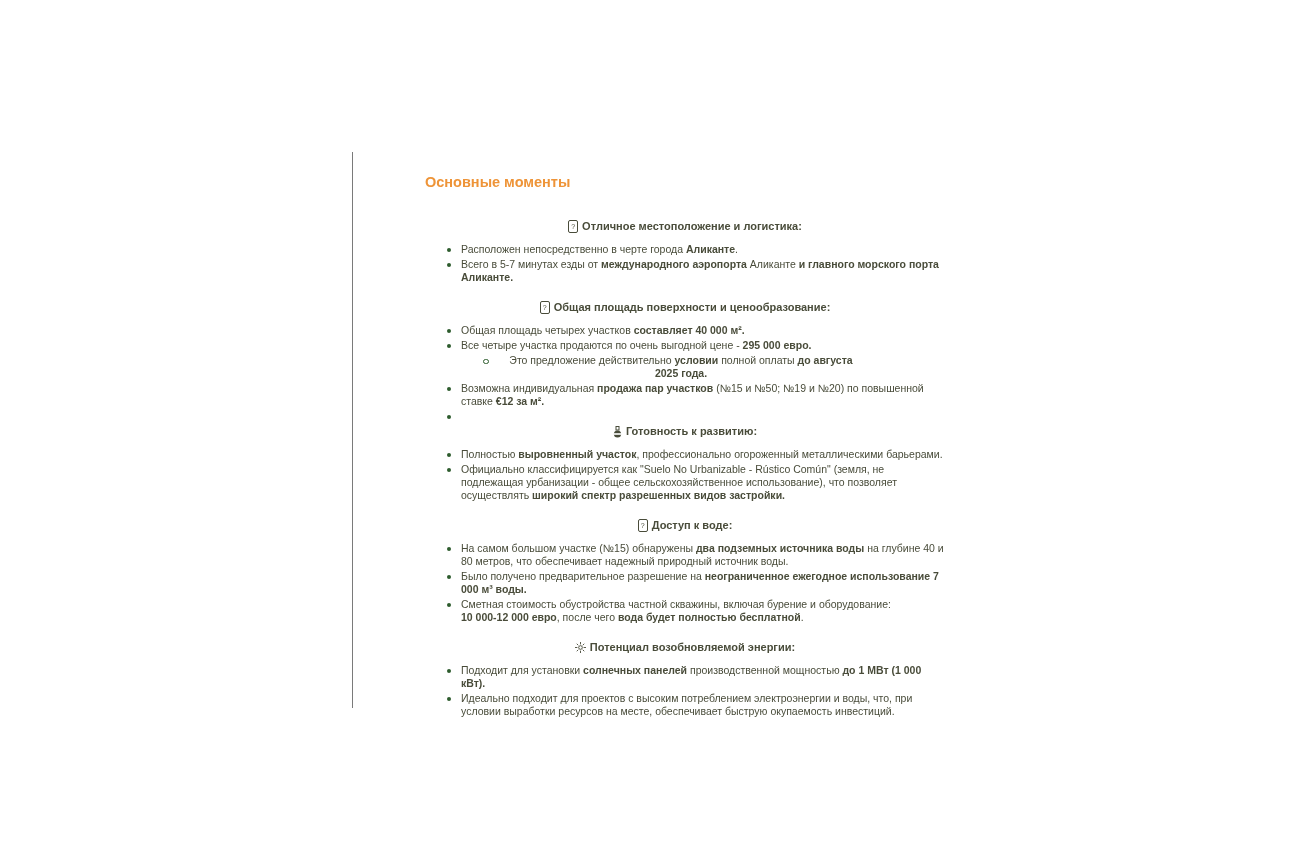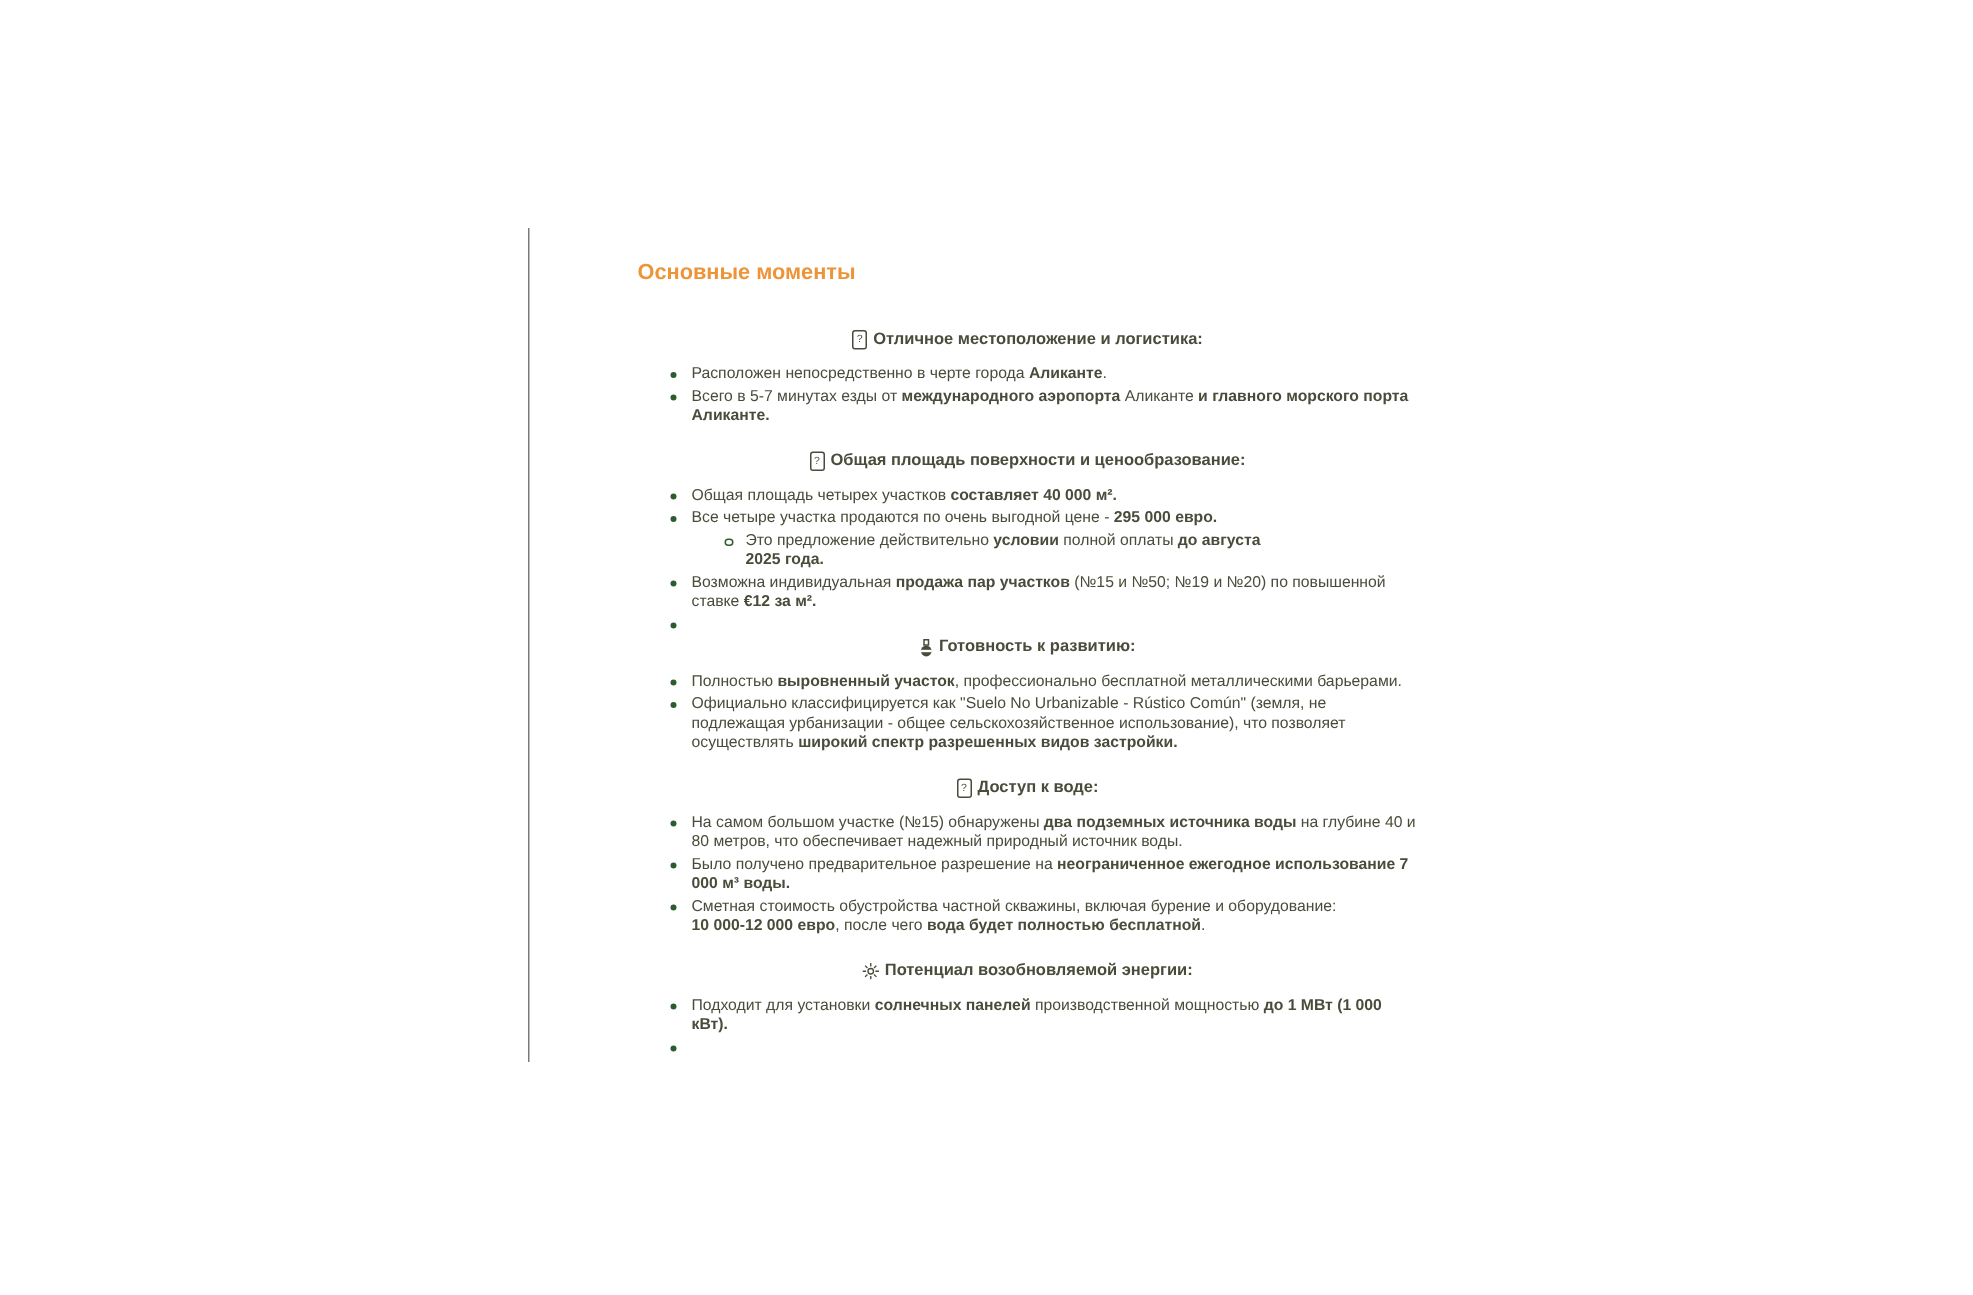--- a/index.html
+++ b/index.html
@@ -34,21 +34,21 @@
     width:8px;height:11px;flex:0 0 auto;
     border:1px solid currentColor;border-radius:2px;
     font-size:7px;line-height:11px;font-weight:normal;
   }
   .glyph{display:inline-flex;align-items:center;flex:0 0 auto;}
   ul.blist{list-style:none;margin:0;padding:0;}
   ul.blist li{
     position:relative;margin:0 0 2px 0;
   }
   li.lvl1{padding-left:36px;}
-  li.lvl2{padding-left:72px;}
+  li.lvl2{padding-left:72px;text-align:center;}
   li .marker{
     position:absolute;top:4.5px;width:4px;height:4px;border-radius:50%;
   }
   li.lvl1 .marker{left:22px;background:var(--bullet,#2e5c2e);}
   li.lvl2 .marker{left:58px;background:transparent;border:1px solid var(--bullet,#2e5c2e);width:3.5px;height:3.5px;}
   li.lvl2 .txt{display:block;max-width:368px;}
   .b{font-weight:bold;}
 </style>
 </head>
 <body style="--accent: #EE9438; --text: #494C3A; --bullet: #2D5C2D; --rule: #7A7A7A; background: rgb(255, 255, 255);">
@@ -89,21 +89,21 @@
           <span class="glyph">
             <svg width="9" height="12" viewBox="0 0 9 12" xmlns="http://www.w3.org/2000/svg">
               <rect x="3" y="0.5" width="3" height="3.5" fill="none" stroke="currentColor" stroke-width="1"></rect>
               <circle cx="4.5" cy="8" r="3.6" fill="currentColor"></circle>
               <rect x="0.8" y="7.2" width="7.4" height="1.6" fill="#ffffff"></rect>
             </svg>
           </span>
           <span>Готовность к развитию:</span>
         </h2>
         <ul class="blist">
-          <li class="lvl1"><span class="marker"></span><span class="txt"><span>Полностью </span><span class="b">выровненный участок</span><span>, профессионально бесплатной металлическими барьерами.</span></span></li>
+          <li class="lvl1"><span class="marker"></span><span class="txt"><span>Полностью </span><span class="b">выровненный участок</span><span>, профессионально огороженный металлическими барьерами.</span></span></li>
           <li class="lvl1"><span class="marker"></span><span class="txt"><span>Официально классифицируется как "Suelo No Urbanizable - Rústico Común" (земля, не подлежащая урбанизации - общее сельскохозяйственное использование), что позволяет осуществлять </span><span class="b">широкий спектр разрешенных видов застройки.</span></span></li>
         </ul>
       </section>
       <section>
         <h2 class="sec-head">
           <span class="tofu">?</span>
           <span>Доступ к воде:</span>
         </h2>
         <ul class="blist">
           <li class="lvl1"><span class="marker"></span><span class="txt"><span>На самом большом участке (№15) обнаружены </span><span class="b">два подземных источника воды</span><span> на глубине 40 и 80 метров, что обеспечивает надежный природный источник воды.</span></span></li>
@@ -125,17 +125,17 @@
                 <line x1="8.4" y1="8.4" x2="10.1" y2="10.1"></line>
                 <line x1="8.4" y1="3.6" x2="10.1" y2="1.9"></line>
                 <line x1="1.9" y1="10.1" x2="3.6" y2="8.4"></line>
               </g>
             </svg>
           </span>
           <span>Потенциал возобновляемой энергии:</span>
         </h2>
         <ul class="blist">
           <li class="lvl1"><span class="marker"></span><span class="txt"><span>Подходит для установки </span><span class="b">солнечных панелей</span><span> производственной мощностью </span><span class="b">до 1 МВт (1 000 кВт).</span></span></li>
-          <li class="lvl1"><span class="marker"></span></li>
+          <li class="lvl1"><span class="marker"></span><span class="txt"><span>Идеально подходит для проектов с высоким потреблением электроэнергии и воды, что, при условии выработки ресурсов на месте, обеспечивает быструю окупаемость инвестиций.</span></span></li>
         </ul>
       </section>
     </div>
 </div>
 
 </body></html>

